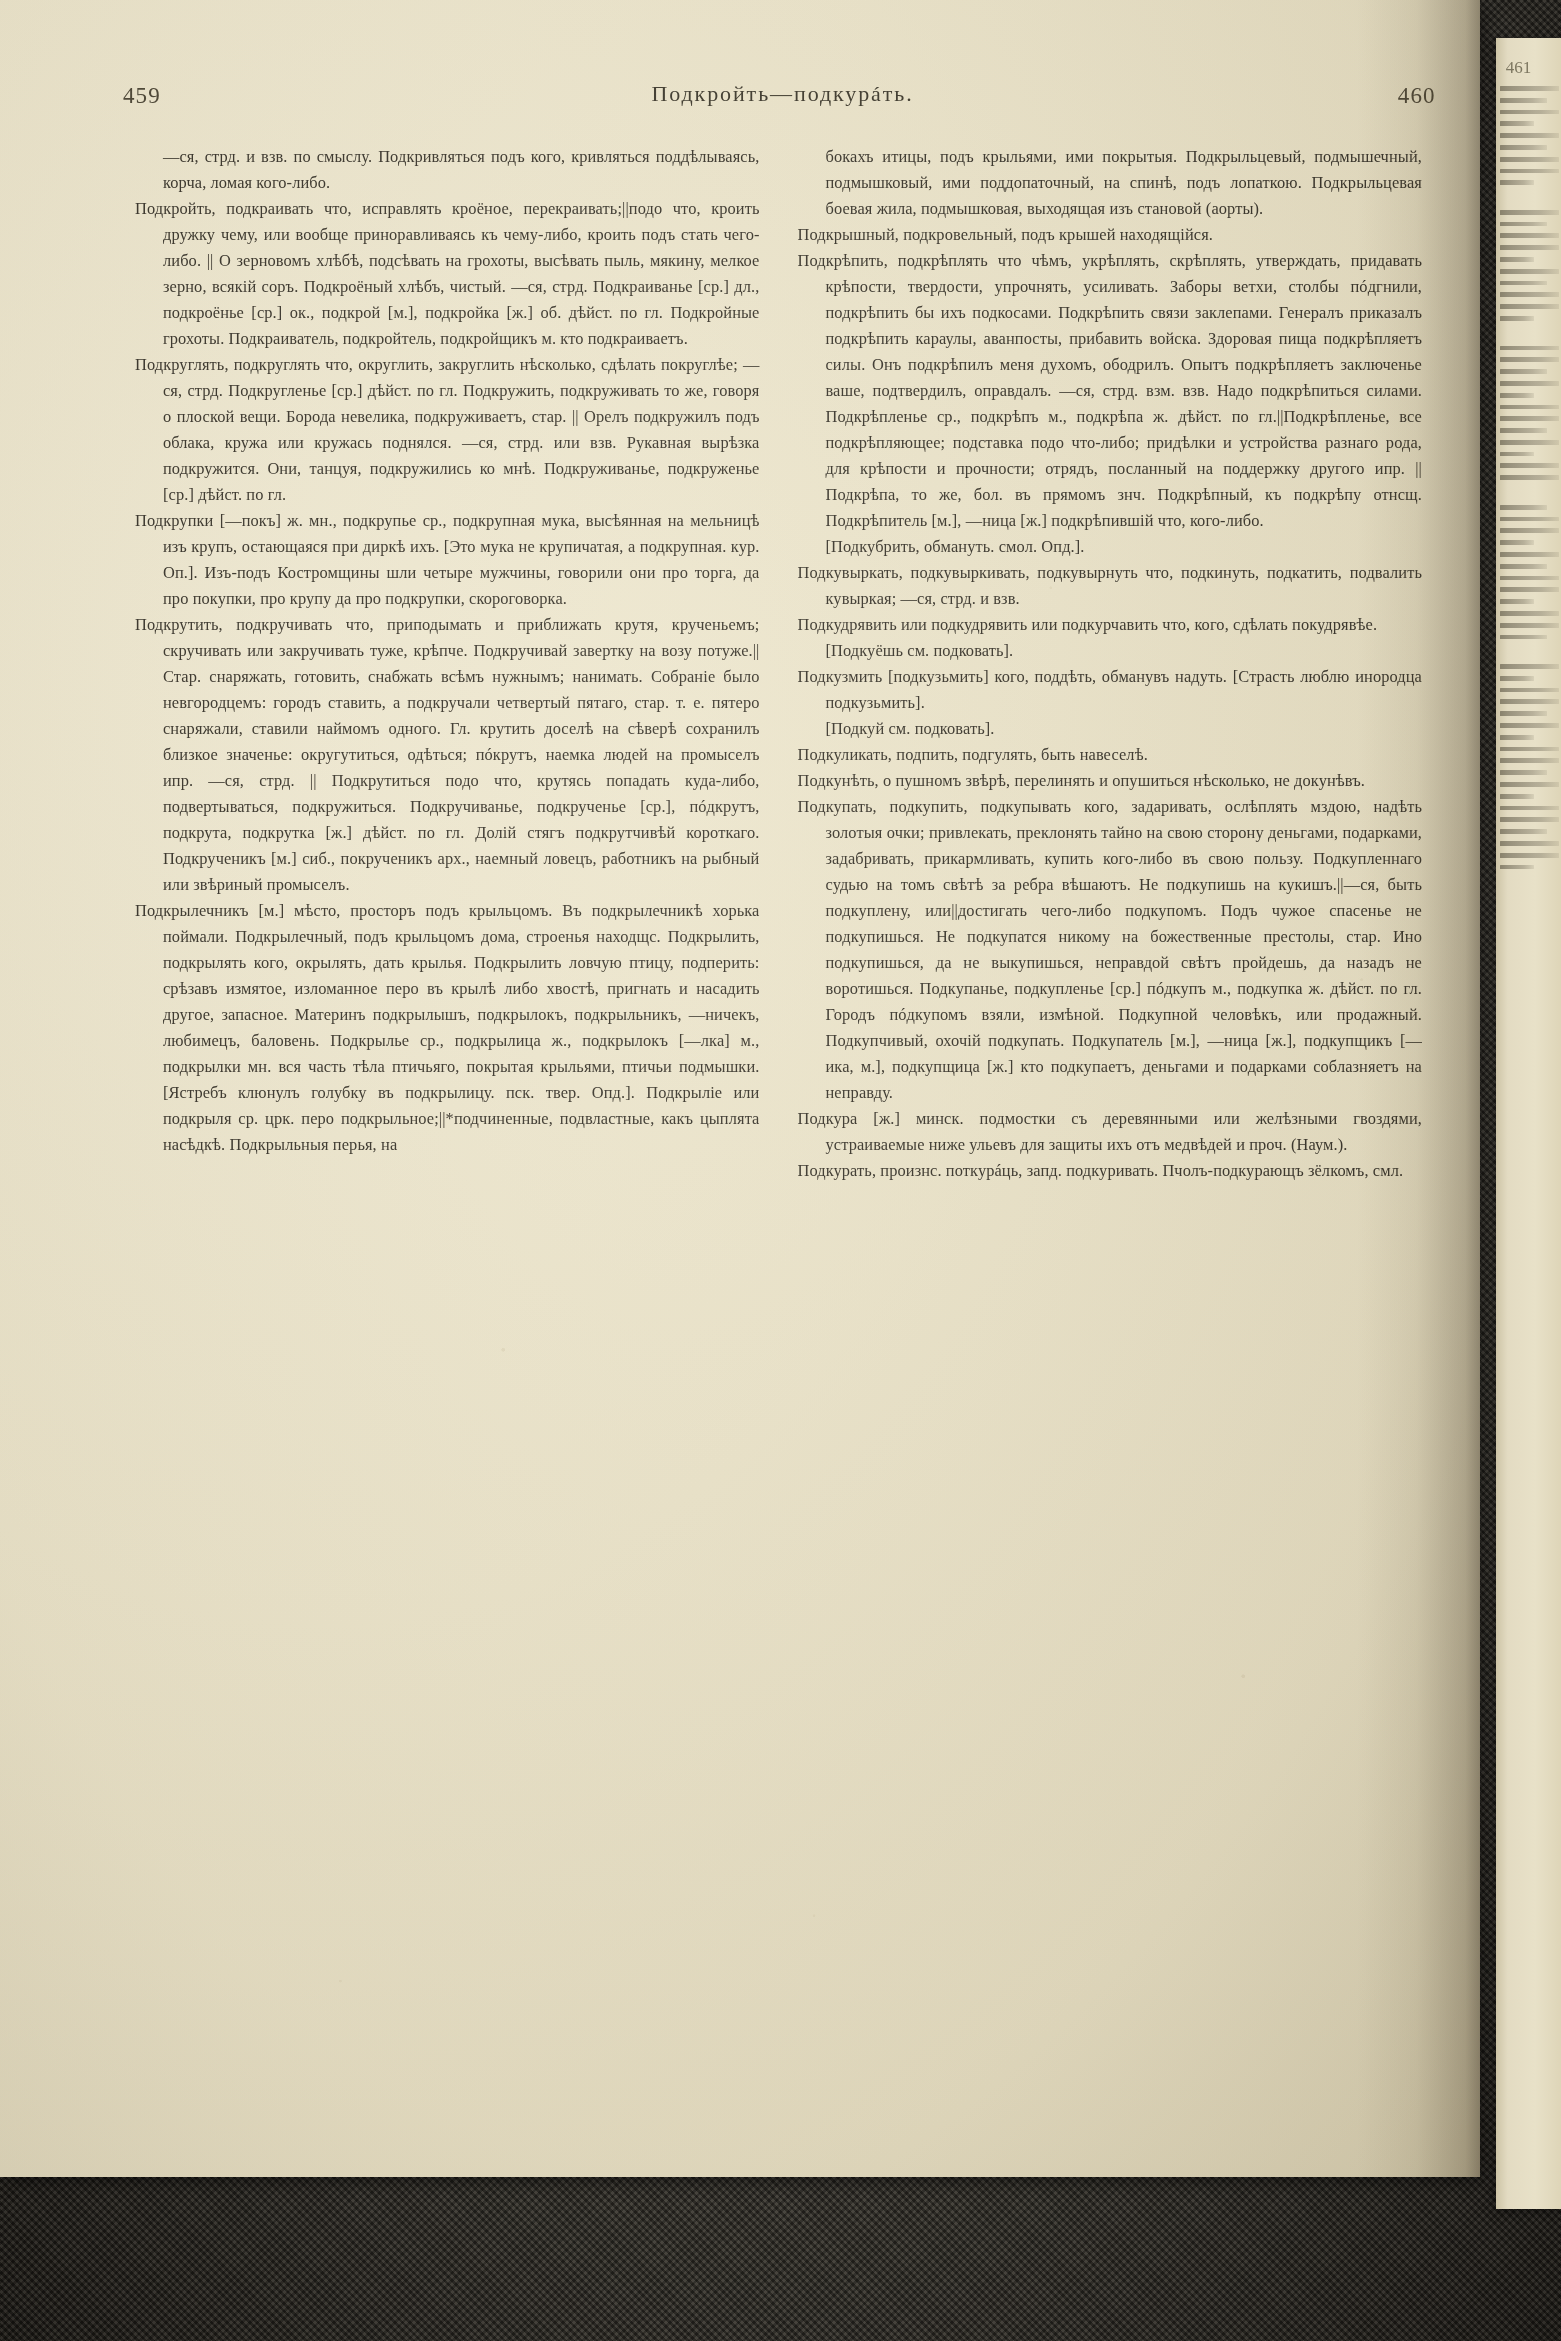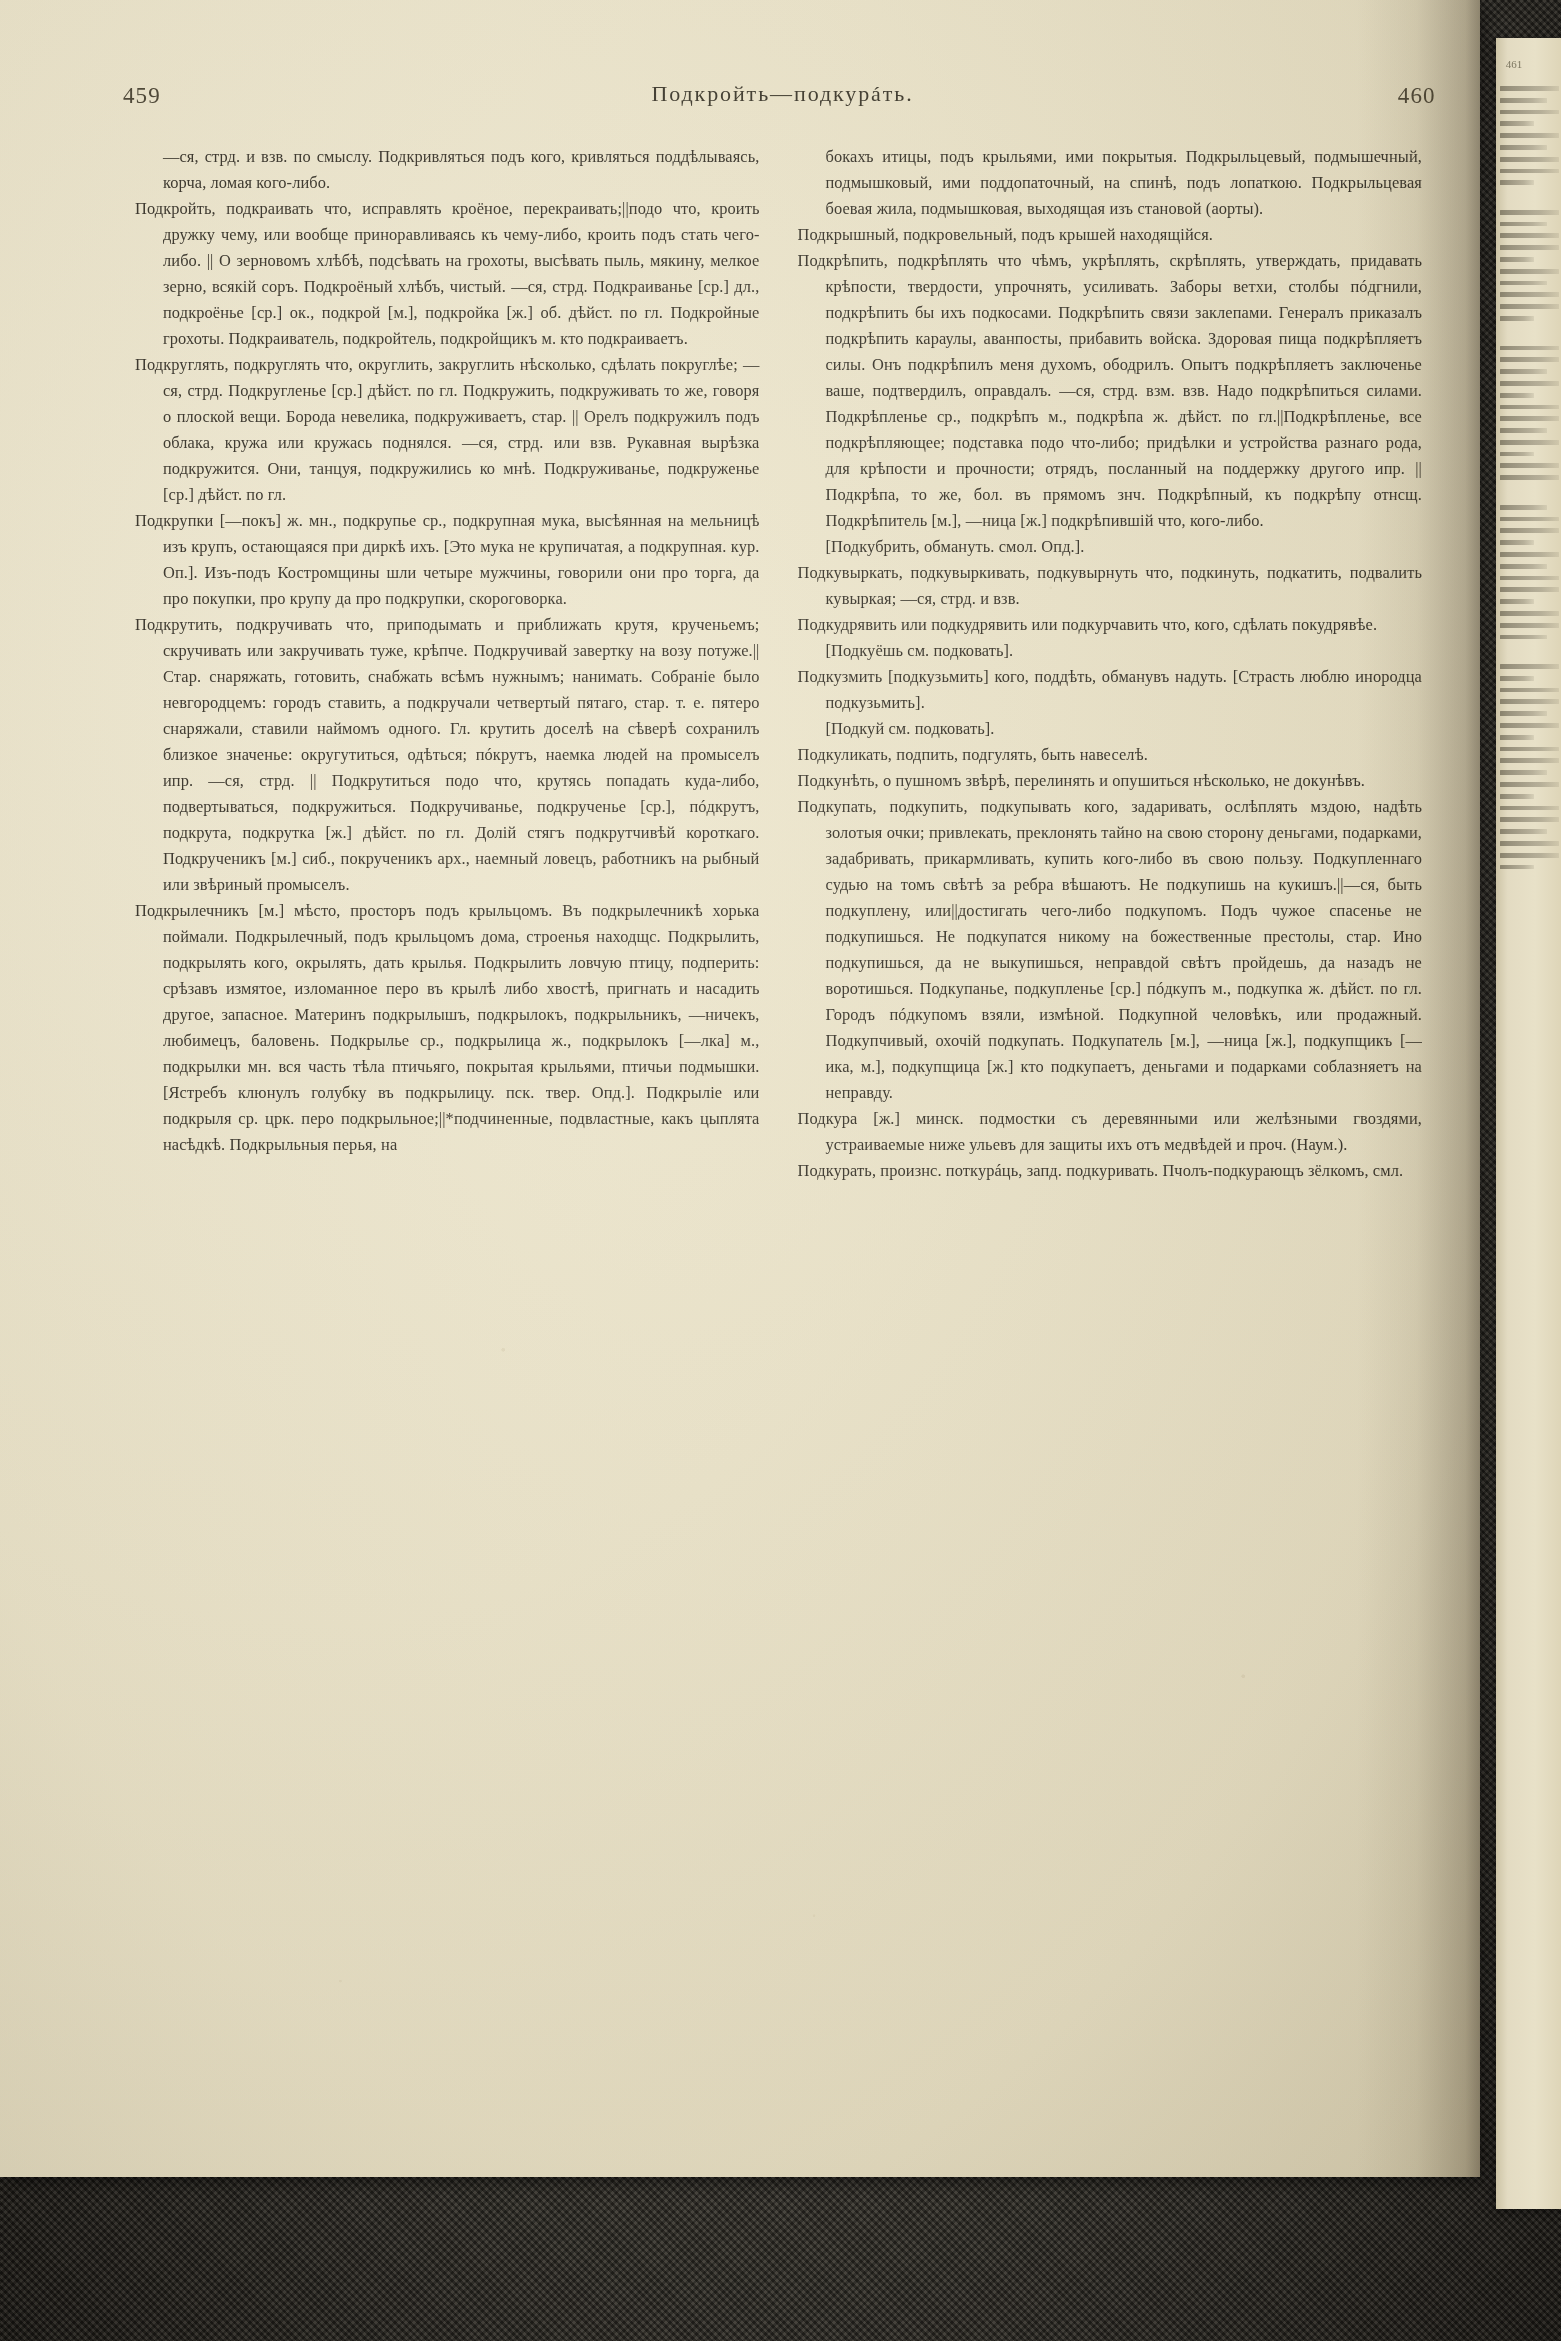--- a/index.html
+++ b/index.html
@@ -70,21 +70,21 @@
     width: 65px;
     height: 2171px;
     background: linear-gradient(to right, #cdc4a6 0%, #e3dbc2 18%, #e8e1c8 60%, #ded5b8 100%);
     box-shadow: -2.1px 3.2px 9.7px rgba(0,0,0,.45);
     overflow: hidden;
   }
   #facing-page .fp-num {
     position: absolute;
     top: 20.4px;
     left: 9.7px;
-    font-size: 11px;
+    font-size: 17px;
     color: #7d7761;
   }
   #facing-page .fp-lines {
     position: absolute;
     top: 48px;
     left: 4.3px;
     right: 2.1px;
   }
   #facing-page .fp-line {
     height: 4.8px;

